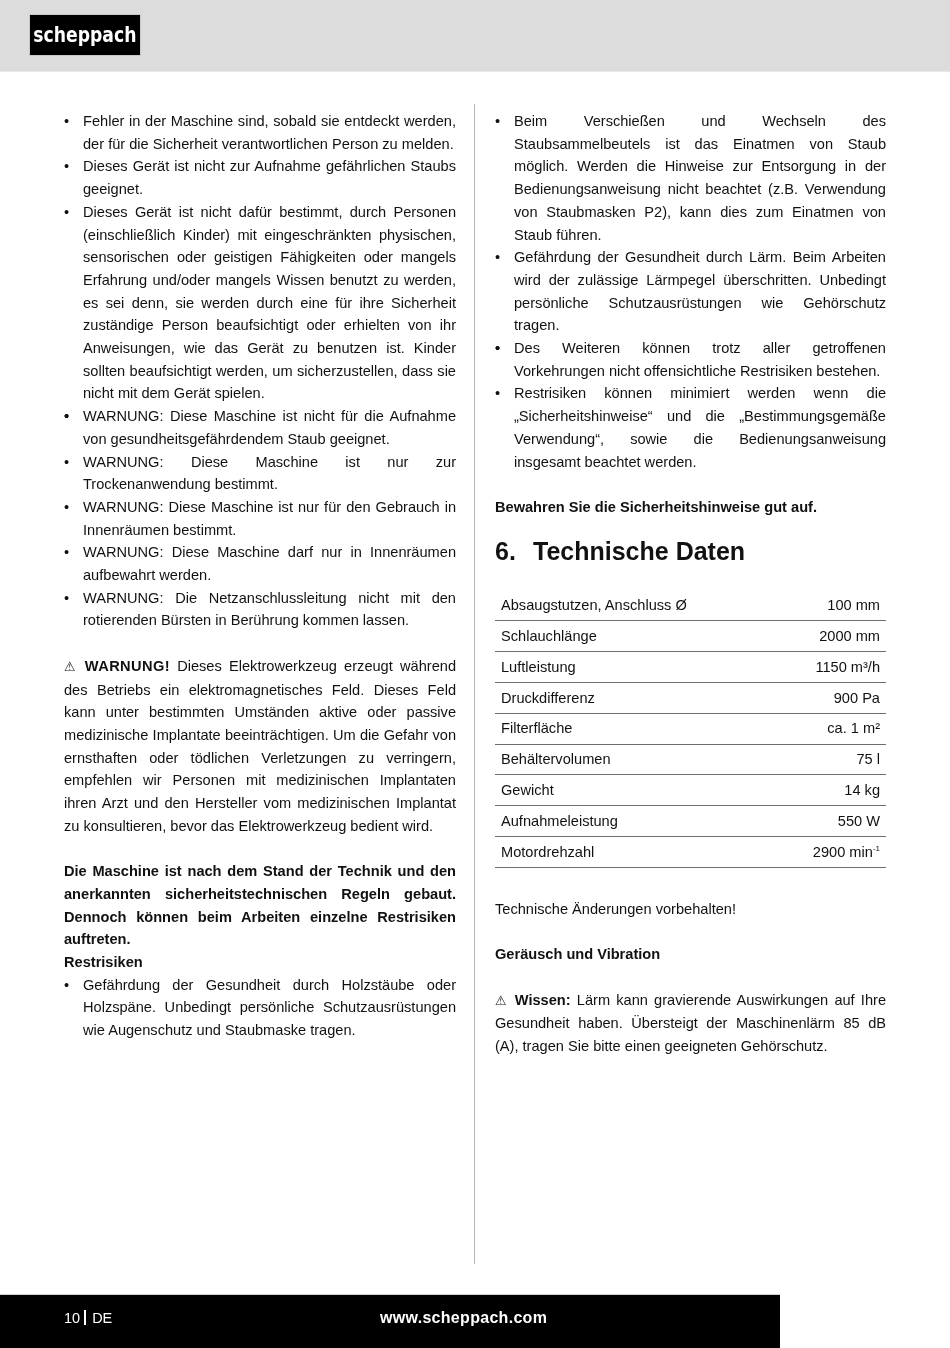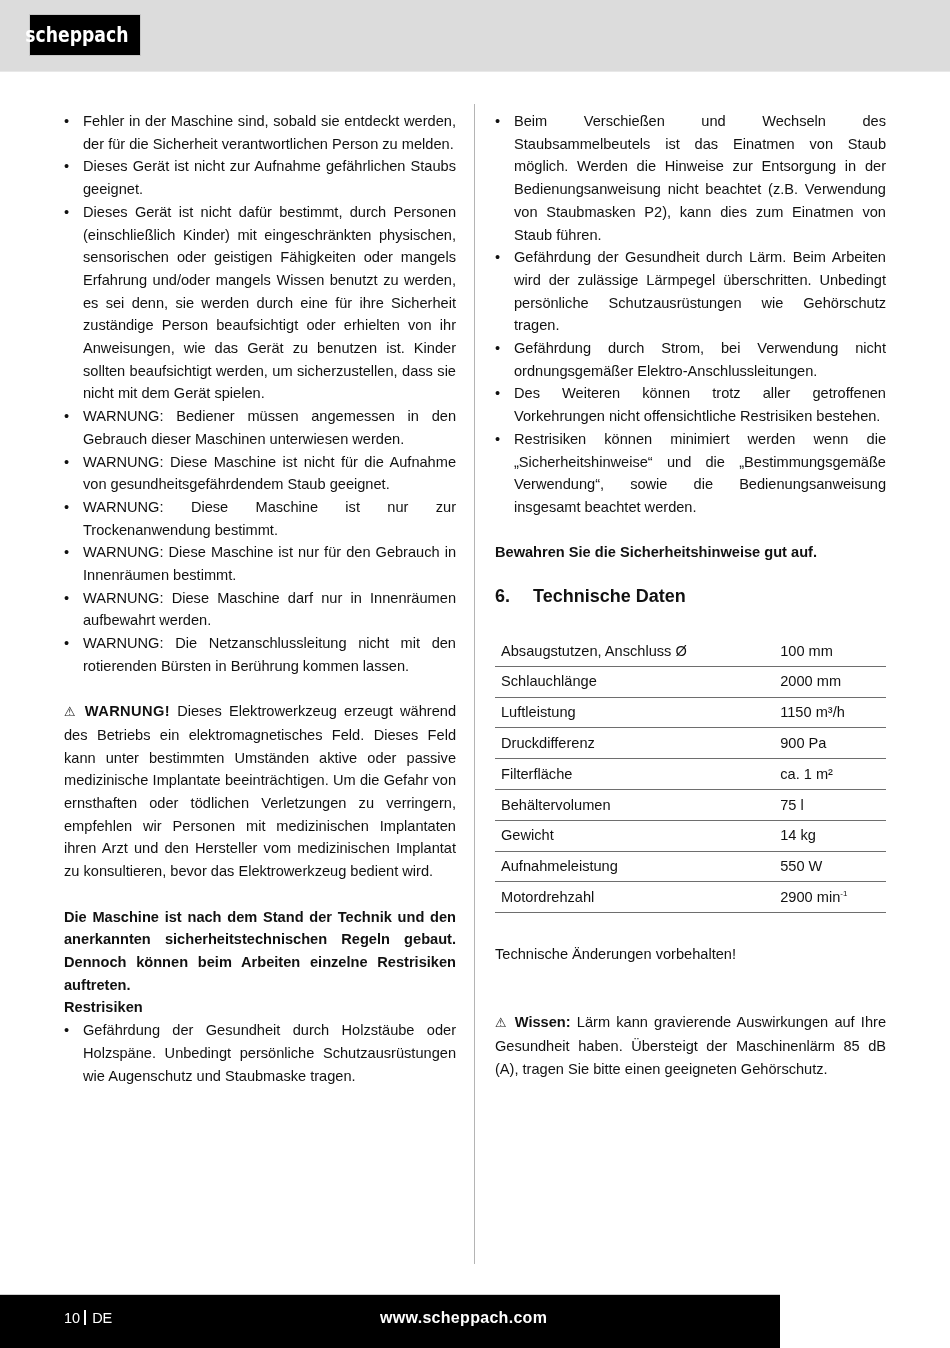--- a/index.html
+++ b/index.html
@@ -7,21 +7,21 @@
       width: 950px; height: 1348px; position: relative; overflow: hidden;
       background: #ffffff; color: #111111;
       font-family: "Liberation Sans", sans-serif;
     }
     .header {
       position: absolute; left: 0; top: 0; width: 950px; height: 71px;
       background: #dcdcdc; border-bottom: 1px solid #e8e8e8;
     }
     .logo {
       position: absolute; left: 30px; top: 15px; width: 110px; height: 40px;
-      background: #000; display: flex; align-items: center; justify-content: flex-end;
+      background: #000; display: flex; align-items: center; justify-content: center;
       box-shadow: 0 0 0 1px #c8c8c8;
     }
     .logo span {
       color: #fff; font-family: "DejaVu Sans", sans-serif; font-weight: bold;
       font-size: 21px; letter-spacing: 0px; transform: scaleX(0.82);
       display: inline-block; line-height: 1;
     }
     .col {
       position: absolute; top: 110px; font-size: 14.6px; line-height: 22.7px;
       text-align: justify;
@@ -32,28 +32,28 @@
       position: absolute; left: 474px; top: 104px; width: 1px; height: 1160px; background: #b4b4b4;
     }
     ul.bul { list-style: none; margin: 0; padding: 0; }
     ul.bul li { position: relative; padding-left: 19px; }
     ul.bul li .dot { position: absolute; left: 0; top: 0; }
     p { margin: 0; }
     .gap { height: 22.7px; }
     .bold { font-weight: bold; }
     .spaced { letter-spacing: 0.4px; }
     .h2 {
-      font-size: 18px; font-weight: bold; margin-top: 20px; margin-bottom: 28px; line-height: 24px;
+      font-size: 25px; font-weight: bold; margin-top: 20px; margin-bottom: 28px; line-height: 24px;
     }
     .h2 .num { display: inline-block; width: 38px; }
     table.spec { width: 391px; border-collapse: collapse; font-size: 14.6px; }
     table.spec td {
       height: 29.8px; padding: 0 6px; border-bottom: 1.5px solid #6e6e6e; vertical-align: middle;
     }
-    table.spec td.val { white-space: nowrap; }
+    table.spec td.val { text-align: right; white-space: nowrap; }
     sup { font-size: 8px; vertical-align: 6px; line-height: 0; }
     .footer {
       position: absolute; left: 0; top: 1294px; width: 780px; height: 54px; background: #000;
       border-top: 1px solid #d0d0d0; color: #fff;
     }
     .footer .page { position: absolute; left: 64px; top: 15px; font-size: 14.5px; }
     .footer .page .bar { display: inline-block; width: 2px; height: 15px; background: #fff; vertical-align: -2px; margin: 0 6px 0 4px; }
     .footer .url { position: absolute; left: 380px; top: 14px; font-size: 16px; font-weight: bold; letter-spacing: 0.3px; }
     .warn-icon { font-family: "DejaVu Sans", sans-serif; font-size: 13px; font-weight: normal; margin-right: 6px; }
   </style>
@@ -66,21 +66,21 @@
   </div>
 </div>
 
 <div class="divider"></div>
 
 <div class="col left">
   <ul class="bul">
     <li><span class="dot">•</span><span>Fehler in der Maschine sind, sobald sie entdeckt werden, der für die Sicherheit verantwortlichen Person zu melden.</span></li>
     <li><span class="dot">•</span><span>Dieses Gerät ist nicht zur Aufnahme gefährlichen Staubs geeignet.</span></li>
     <li><span class="dot">•</span><span>Dieses Gerät ist nicht dafür bestimmt, durch Personen (einschließlich Kinder) mit eingeschränkten physischen, sensorischen oder geistigen Fähigkeiten oder mangels Erfahrung und/oder mangels Wissen benutzt zu werden, es sei denn, sie werden durch eine für ihre Sicherheit zuständige Person beaufsichtigt oder erhielten von ihr Anweisungen, wie das Gerät zu benutzen ist. Kinder sollten beaufsichtigt werden, um sicherzustellen, dass sie nicht mit dem Gerät spielen.</span></li>
-    <li><span class="dot">•</span><span>WARNUNG: Bediener müssen angemessen in den Gebrauch dieser Maschinen unterwiesen werden.</span></li>
+    <li><span class="dot">•</span></li>
     <li><span class="dot">•</span><span>WARNUNG: Diese Maschine ist nicht für die Aufnahme von gesundheitsgefährdendem Staub geeignet.</span></li>
     <li><span class="dot">•</span><span>WARNUNG: Diese Maschine ist nur zur Trockenanwendung bestimmt.</span></li>
     <li><span class="dot">•</span><span>WARNUNG: Diese Maschine ist nur für den Gebrauch in Innenräumen bestimmt.</span></li>
     <li><span class="dot">•</span><span>WARNUNG: Diese Maschine darf nur in Innenräumen aufbewahrt werden.</span></li>
     <li><span class="dot">•</span><span>WARNUNG: Die Netzanschlussleitung nicht mit den rotierenden Bürsten in Berührung kommen lassen.</span></li>
   </ul>
 
   <div class="gap"></div>
 
   <p>
@@ -94,21 +94,21 @@
   <p class="bold">Restrisiken</p>
   <ul class="bul">
     <li><span class="dot">•</span><span>Gefährdung der Gesundheit durch Holzstäube oder Holzspäne. Unbedingt persönliche Schutzausrüstungen wie Augenschutz und Staubmaske tragen.</span></li>
   </ul>
 </div>
 
 <div class="col right">
   <ul class="bul">
     <li><span class="dot">•</span><span>Beim Verschießen und Wechseln des Staubsammelbeutels ist das Einatmen von Staub möglich. Werden die Hinweise zur Entsorgung in der Bedienungsanweisung nicht beachtet (z.B. Verwendung von Staubmasken P2), kann dies zum Einatmen von Staub führen.</span></li>
     <li><span class="dot">•</span><span>Gefährdung der Gesundheit durch Lärm. Beim Arbeiten wird der zulässige Lärmpegel überschritten. Unbedingt persönliche Schutzausrüstungen wie Gehörschutz tragen.</span></li>
-    <li><span class="dot">•</span><span>Gefährdung durch Strom, bei Verwendung nicht ordnungsgemäßer Elektro-Anschlussleitungen.</span></li>
+    <li><span class="dot">•</span></li>
     <li><span class="dot">•</span><span>Des Weiteren können trotz aller getroffenen Vorkehrungen nicht offensichtliche Restrisiken bestehen.</span></li>
     <li><span class="dot">•</span><span>Restrisiken können minimiert werden wenn die „Sicherheitshinweise“ und die „Bestimmungsgemäße Verwendung“, sowie die Bedienungsanweisung insgesamt beachtet werden.</span></li>
   </ul>
 
   <div class="gap"></div>
 
   <p class="bold">Bewahren Sie die Sicherheitshinweise gut auf.</p>
 
   <div class="h2">
     <span class="num">6.</span><span>Technische Daten</span>
@@ -152,20 +152,21 @@
           <td>Motordrehzahl</td>
           <td class="val"><span>2900 min</span><sup>-1</sup></td>
         </tr>
     </tbody>
   </table>
 
   <div style="height:30px"></div>
 
   <p>Technische Änderungen vorbehalten!</p>
   <div class="gap"></div>
+  <p class="bold">Geräusch und Vibration</p>
   <div class="gap"></div>
   <p>
     <span class="warn-icon">⚠</span><span class="bold">Wissen:</span>
     <span>Lärm kann gravierende Auswirkungen auf Ihre Gesundheit haben. Übersteigt der Maschinenlärm 85 dB (A), tragen Sie bitte einen geeigneten Gehörschutz.</span>
   </p>
 </div>
 
 <div class="footer">
   <div class="page">
     <span>10</span><span class="bar"></span><span>DE</span>

